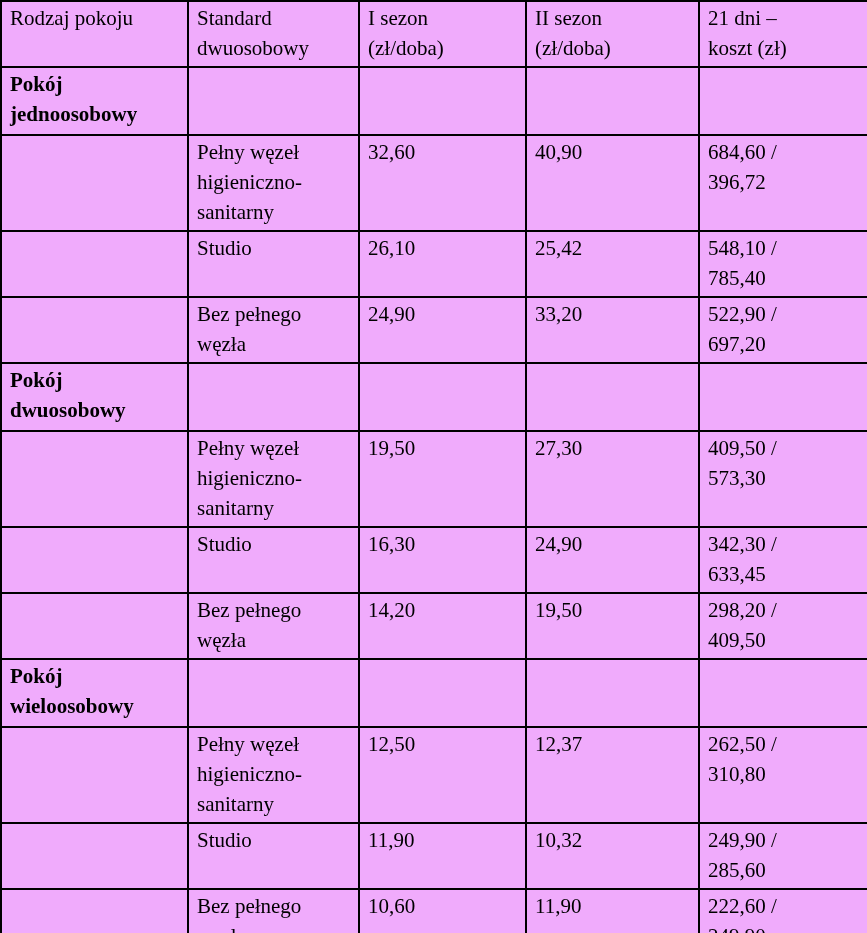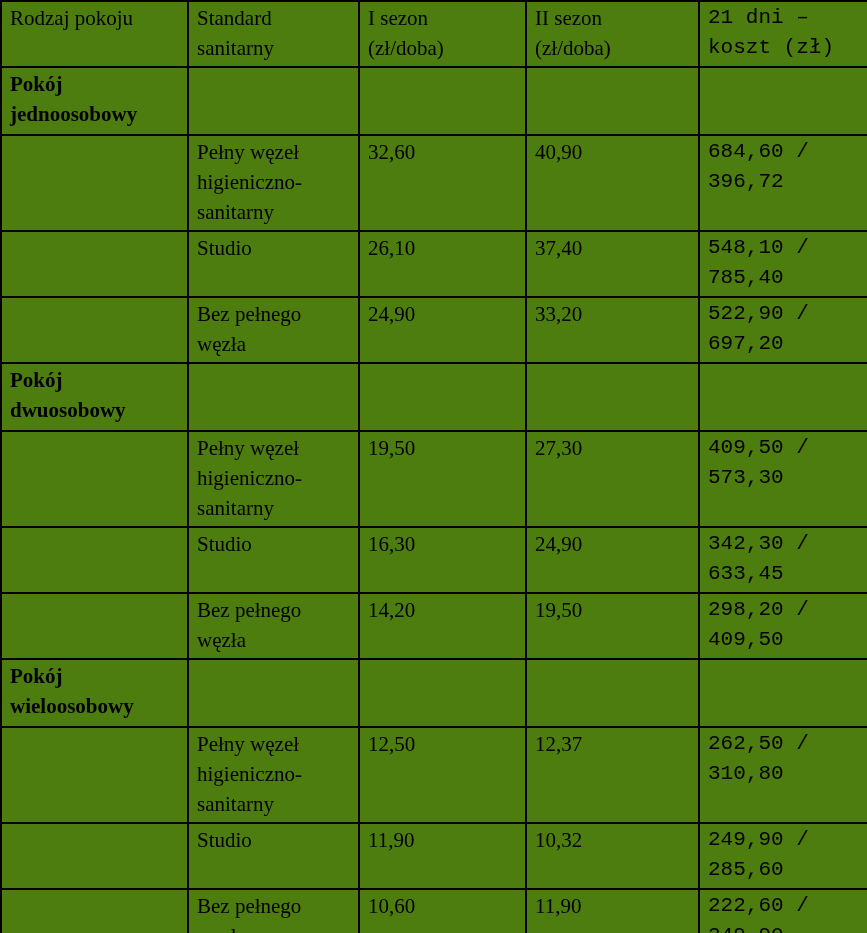--- a/index.html
+++ b/index.html
@@ -4,21 +4,21 @@
 <style>
   html, body {
     margin: 0;
     padding: 0;
     background: #ffffff;
   }
   .page {
     width: 867px;
     height: 933px;
     overflow: hidden;
-    background: #4d7c0f;
+    background: #f0abfc;
   }
   table.doc-table {
     border-collapse: collapse;
     table-layout: fixed;
     width: 867px;
     font-family: "Liberation Serif", "DejaVu Serif", serif;
     font-size: 21px;
     color: #000000;
   }
   table.doc-table td,
@@ -29,21 +29,20 @@
     text-align: left;
     font-weight: normal;
     white-space: pre-line;
     line-height: 30px;
     overflow: hidden;
   }
   
   table.doc-table td:last-child,
   table.doc-table th:last-child {
     border-right: none;
-    font-family: Liberation Mono, monospace;
   }
   table.doc-table tr:last-child td {
     border-bottom: none;
   }
   tr.section-row td.col-0 {
     font-weight: bold;
   }
   tr.section-row {
     height: 68px;
   }
@@ -60,21 +59,21 @@
       <col style="width:187px">
       <col style="width:171px">
       <col style="width:167px">
       <col style="width:173px">
       <col style="width:169px">
     </colgroup>
     <thead>
       <tr class="header-row">
           <th class="col-0">Rodzaj pokoju</th>
           <th class="col-1">Standard
-sanitarny</th>
+dwuosobowy</th>
           <th class="col-2">I sezon
 (zł/doba)</th>
           <th class="col-3">II sezon
 (zł/doba)</th>
           <th class="col-4">21 dni –
 koszt (zł)</th>
         </tr>
     </thead>
     <tbody>
         <tr class="section-row">
@@ -92,21 +91,21 @@
 sanitarny</td>
           <td class="col-2">32,60</td>
           <td class="col-3">40,90</td>
           <td class="col-4">684,60 /
 396,72</td>
         </tr>
         <tr class="data-row">
           <td class="col-0"></td>
           <td class="col-1">Studio</td>
           <td class="col-2">26,10</td>
-          <td class="col-3">37,40</td>
+          <td class="col-3">25,42</td>
           <td class="col-4">548,10 /
 785,40</td>
         </tr>
         <tr class="data-row">
           <td class="col-0"></td>
           <td class="col-1">Bez pełnego
 węzła</td>
           <td class="col-2">24,90</td>
           <td class="col-3">33,20</td>
           <td class="col-4">522,90 /

